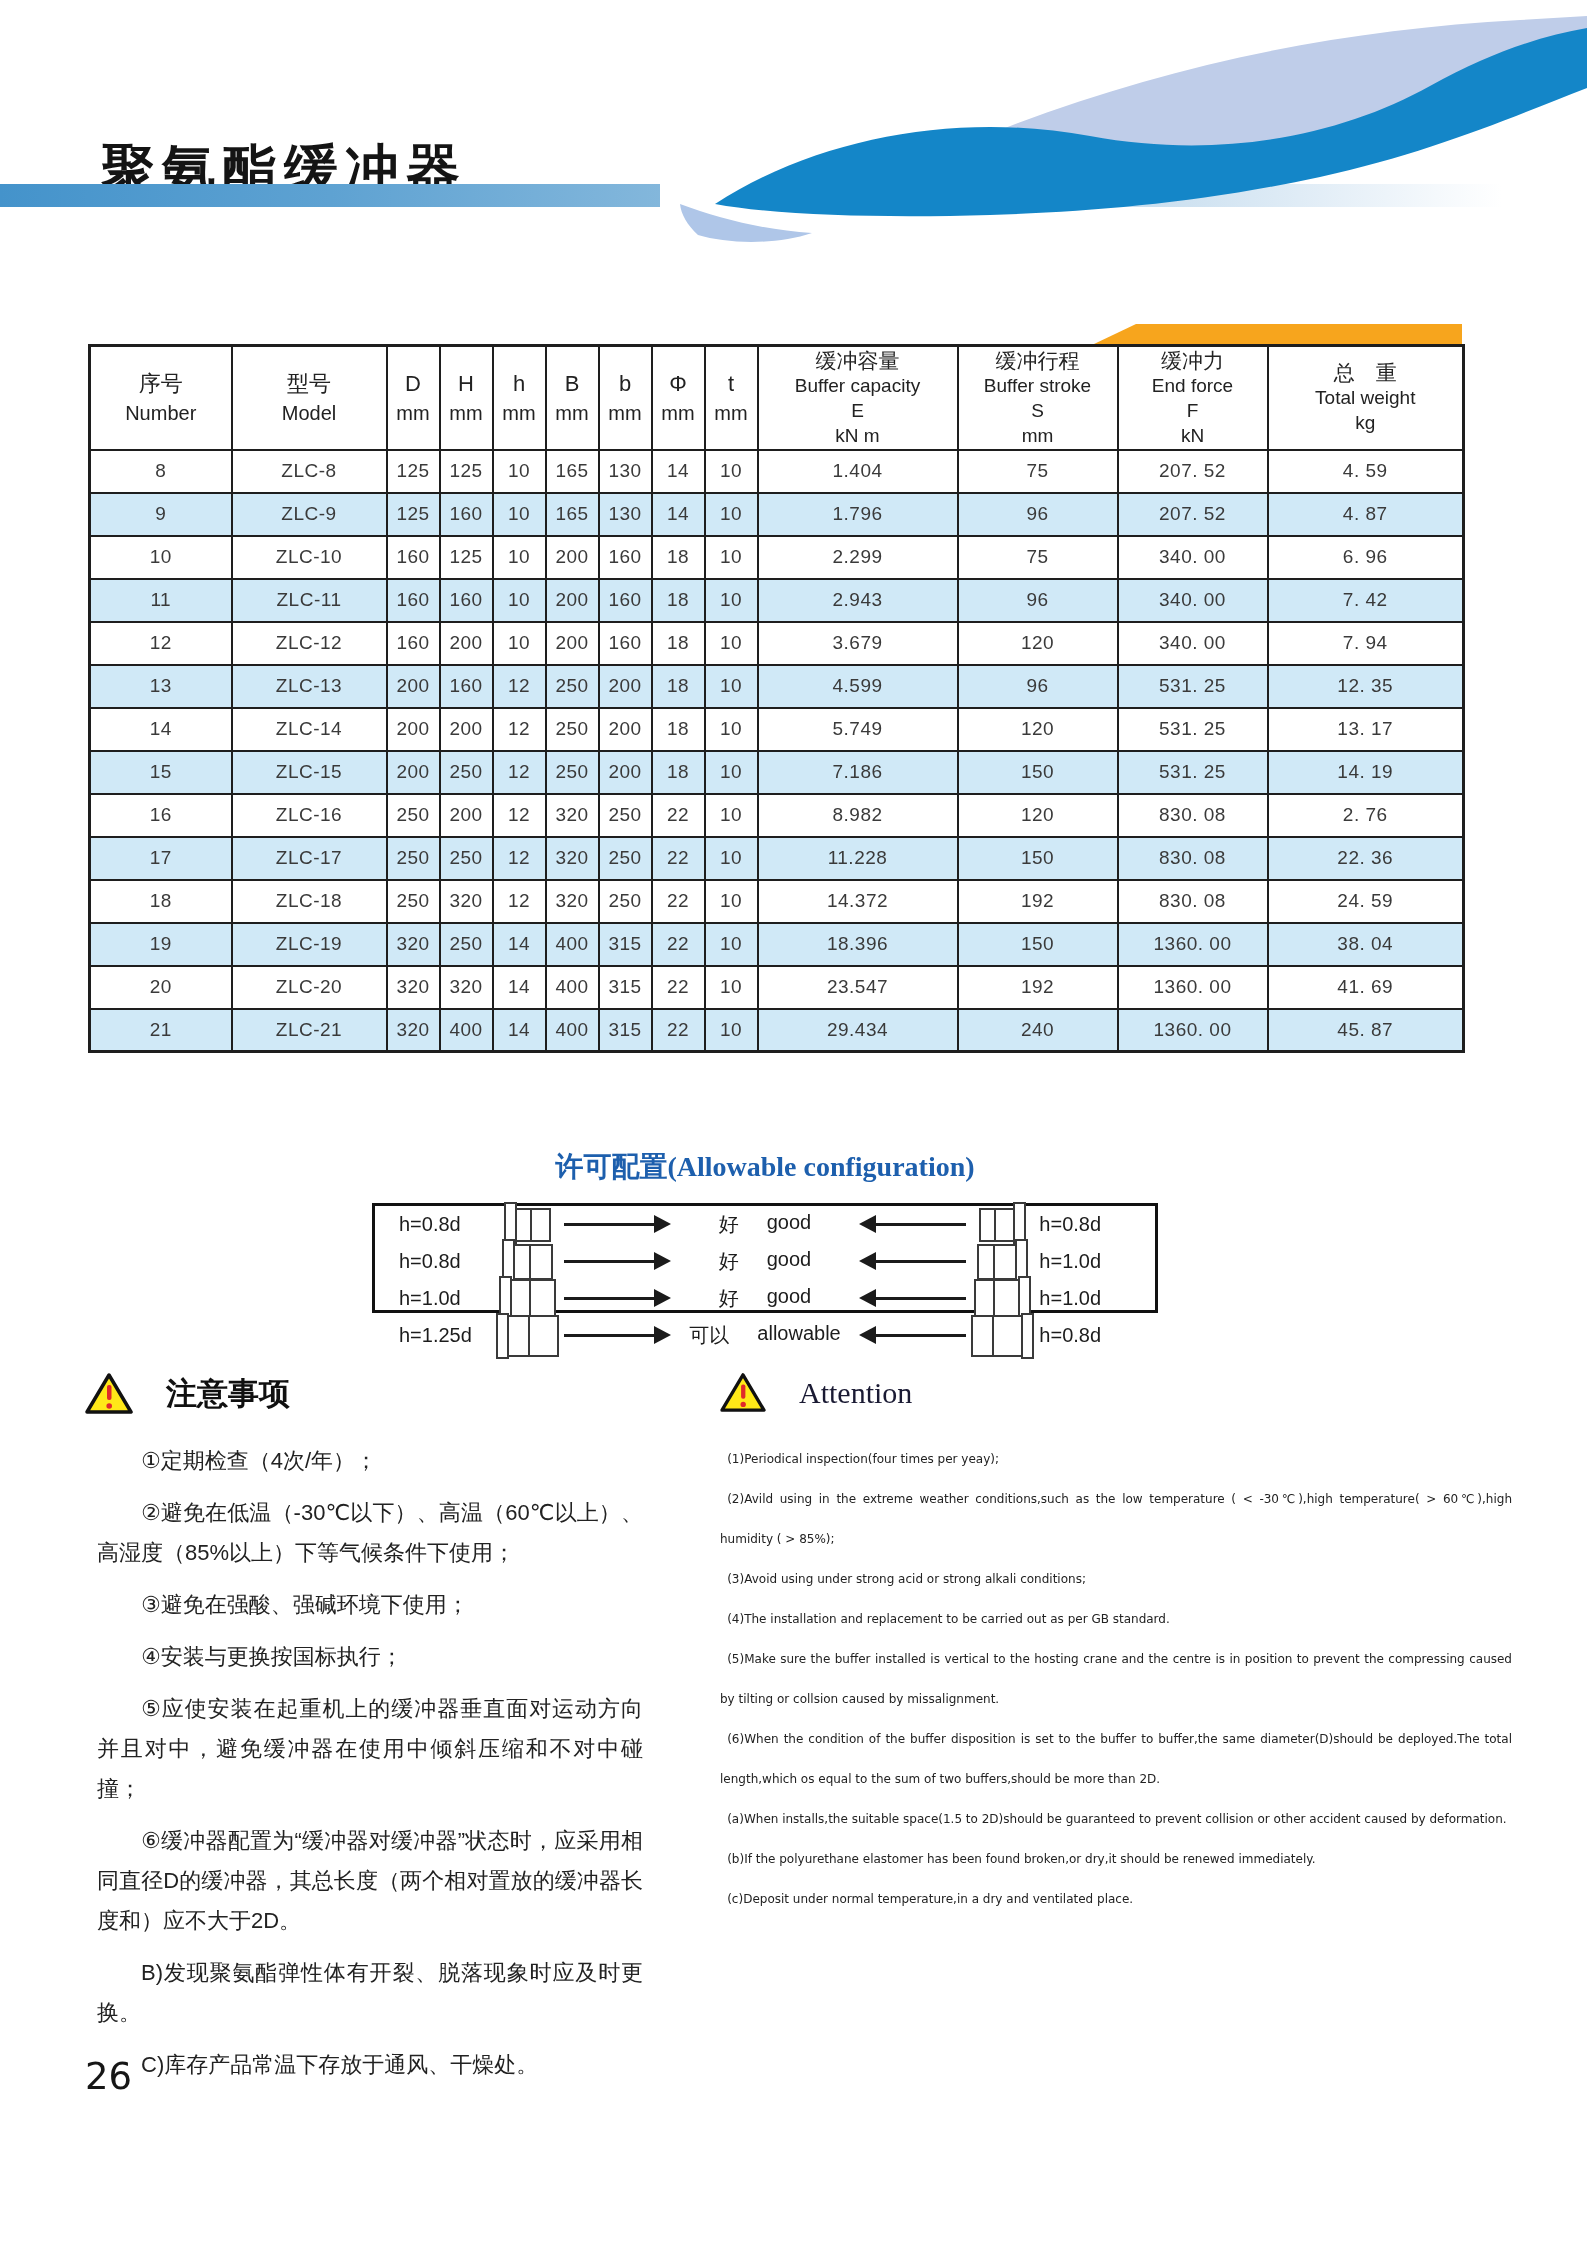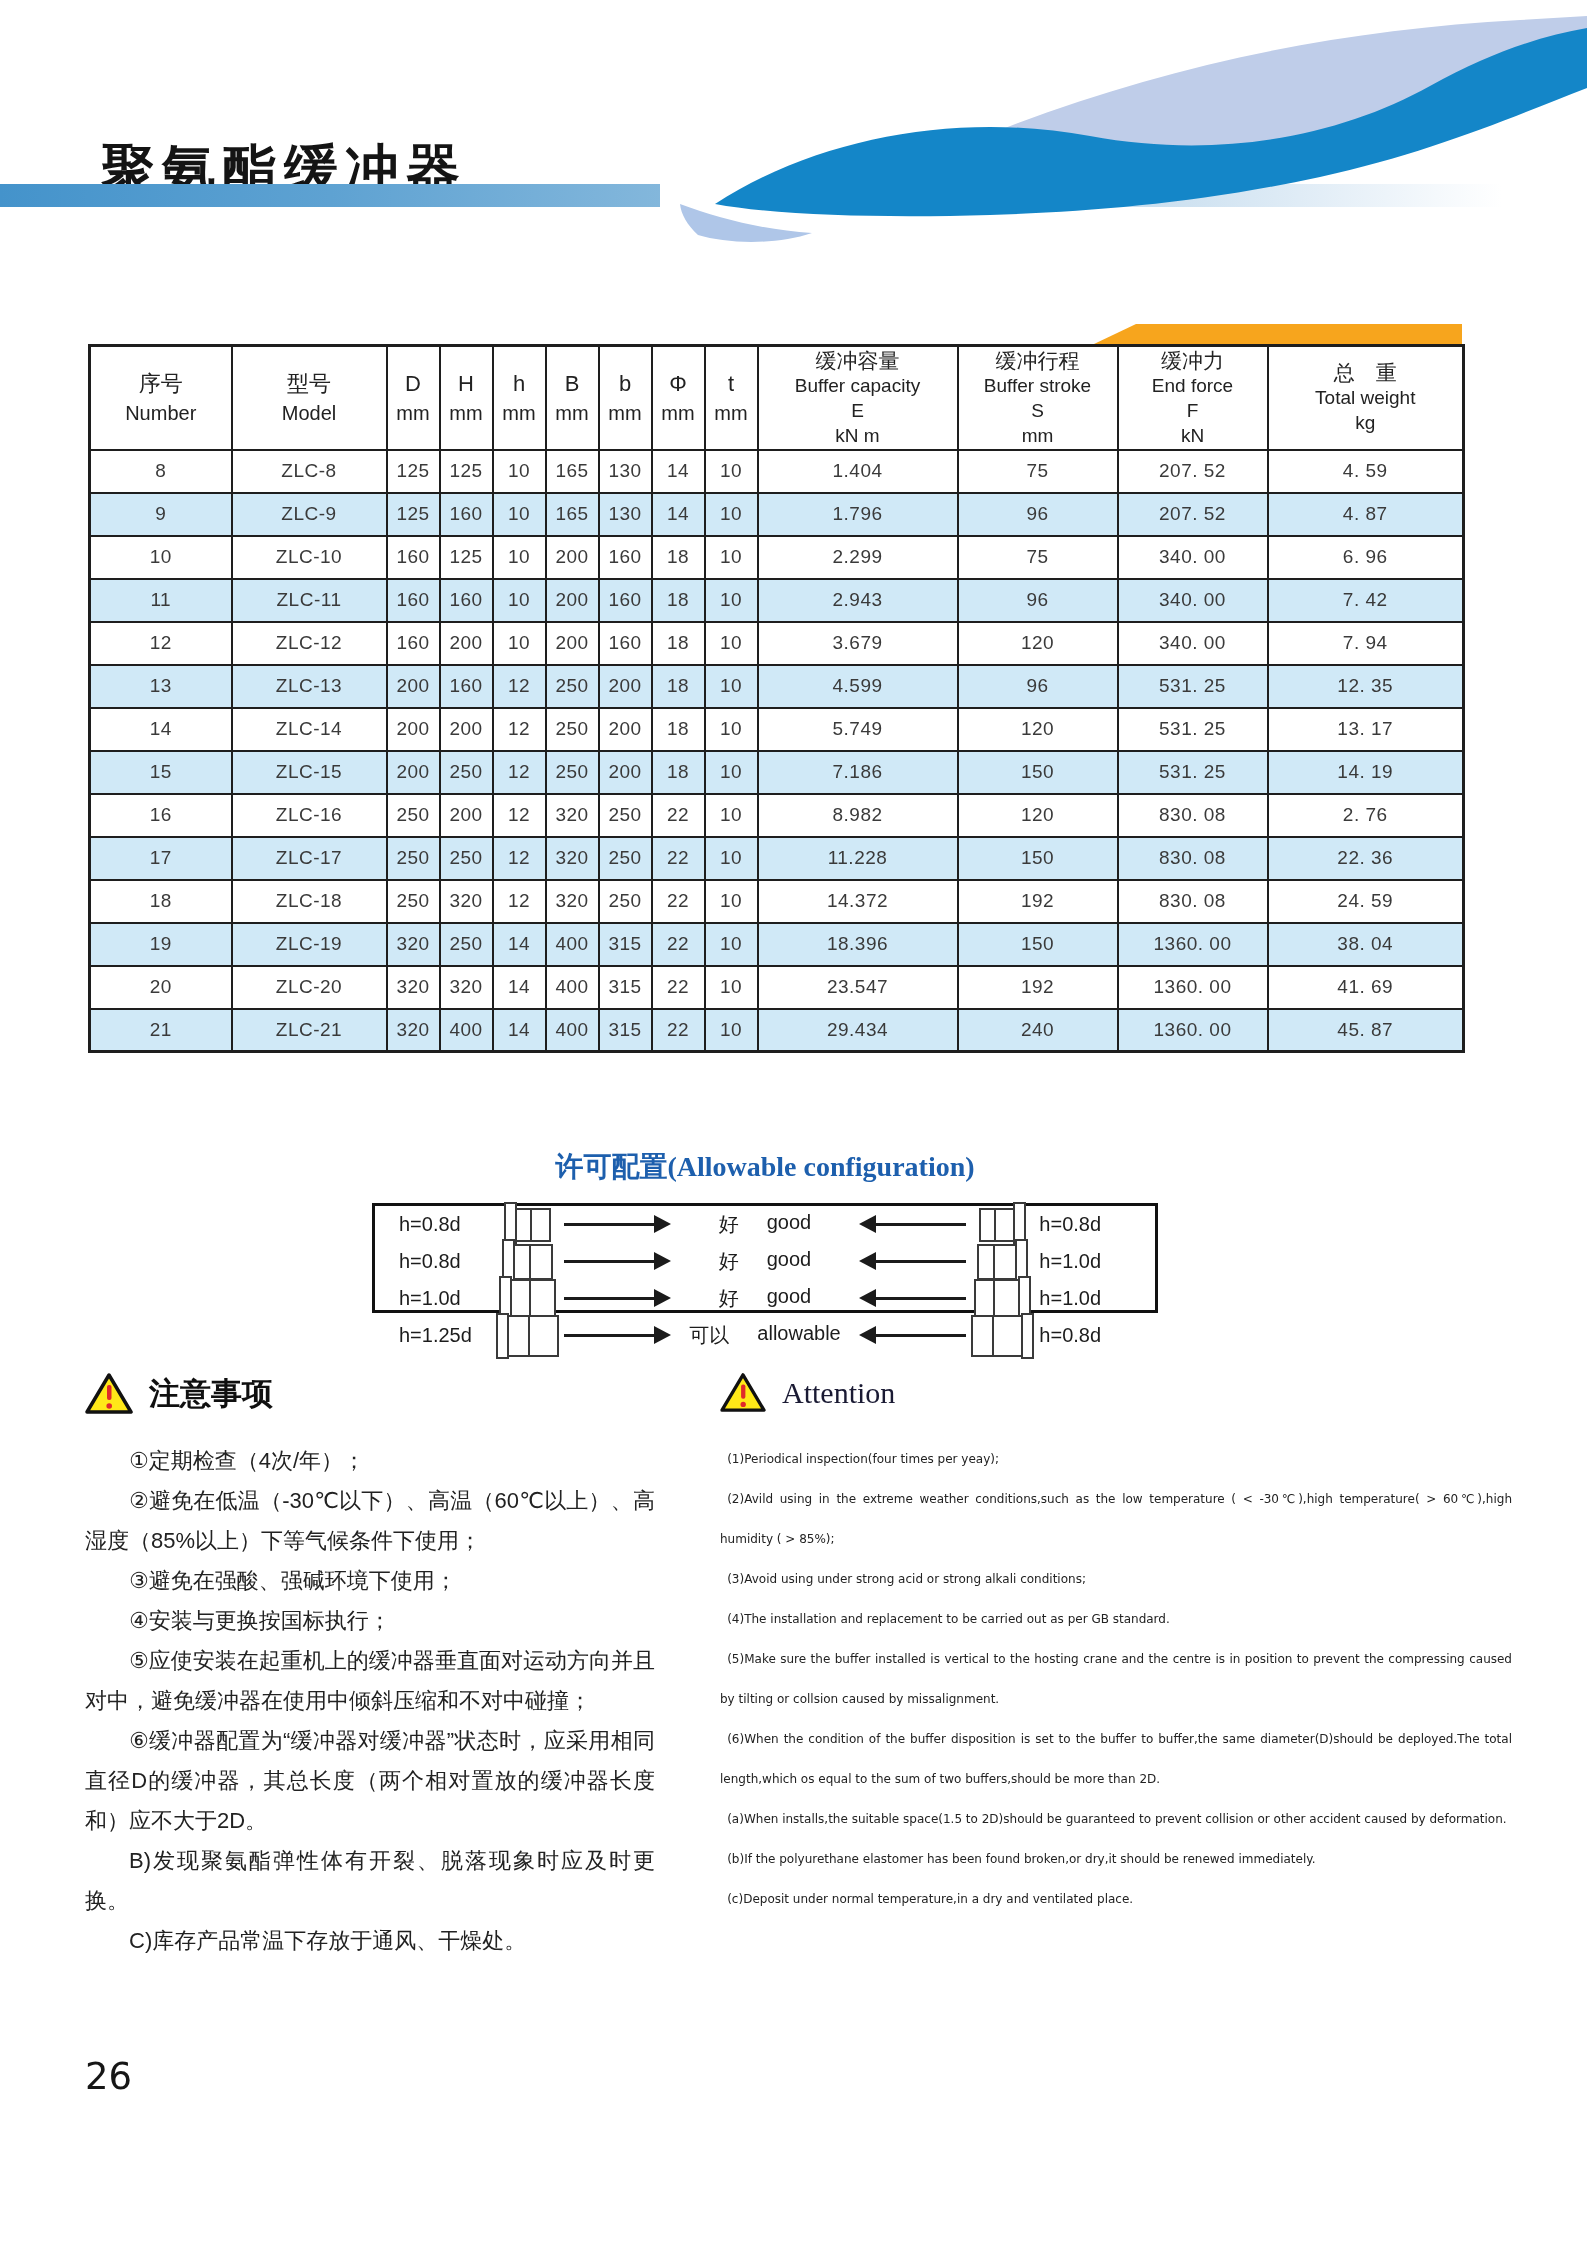--- a/index.html
+++ b/index.html
@@ -54,24 +54,24 @@
   .arr {position:relative; width:92px; height:3.5px; background:#1b1b1b; flex:0 0 auto;}
   .arr.r::after {content:""; position:absolute; right:-15px; top:-7.5px; width:0; height:0;
                  border-left:17px solid #1b1b1b; border-top:9px solid transparent; border-bottom:9px solid transparent;}
   .arr.l::before {content:""; position:absolute; left:-15px; top:-7.5px; width:0; height:0;
                  border-right:17px solid #1b1b1b; border-top:9px solid transparent; border-bottom:9px solid transparent;}
   .verdict {width:218px; display:flex; justify-content:center; gap:28px; font-size:20px; color:#1c1c1c;}
 
   
   .notes-zh {position:absolute; left:85px; top:1372px; width:570px;}
   .notes-en {position:absolute; left:720px; top:1372px; width:792px;}
-  .note-head {display:flex; align-items:center; gap:16px; margin-bottom:26px;}
+  .note-head {display:flex; align-items:center; gap:33px; margin-bottom:26px;}
   .note-head .t-zh {font-size:31px; font-weight:bold; color:#101010;}
   .note-head .t-en {font-size:30px; color:#1a1a33; font-family:"Liberation Serif",serif;}
-  .notes-zh p {margin:0; font-size:22px; line-height:40px; text-align:justify; text-indent:2em; color:#222;}
+  .notes-zh p {margin:12px; font-size:22px; line-height:40px; text-align:justify; text-indent:2em; color:#222;}
   .notes-en p {margin:0; font-size:12px; line-height:40px; text-align:justify; text-indent:0.6em; color:#222;
                font-family:"DejaVu Sans",sans-serif;}
   .page-number {position:absolute; left:85px; top:2055px; font-size:37px; color:#161616;
                 font-family:"DejaVu Sans",sans-serif;}
 </style>
 </head>
 <body>
 
 <div class="page">
 

